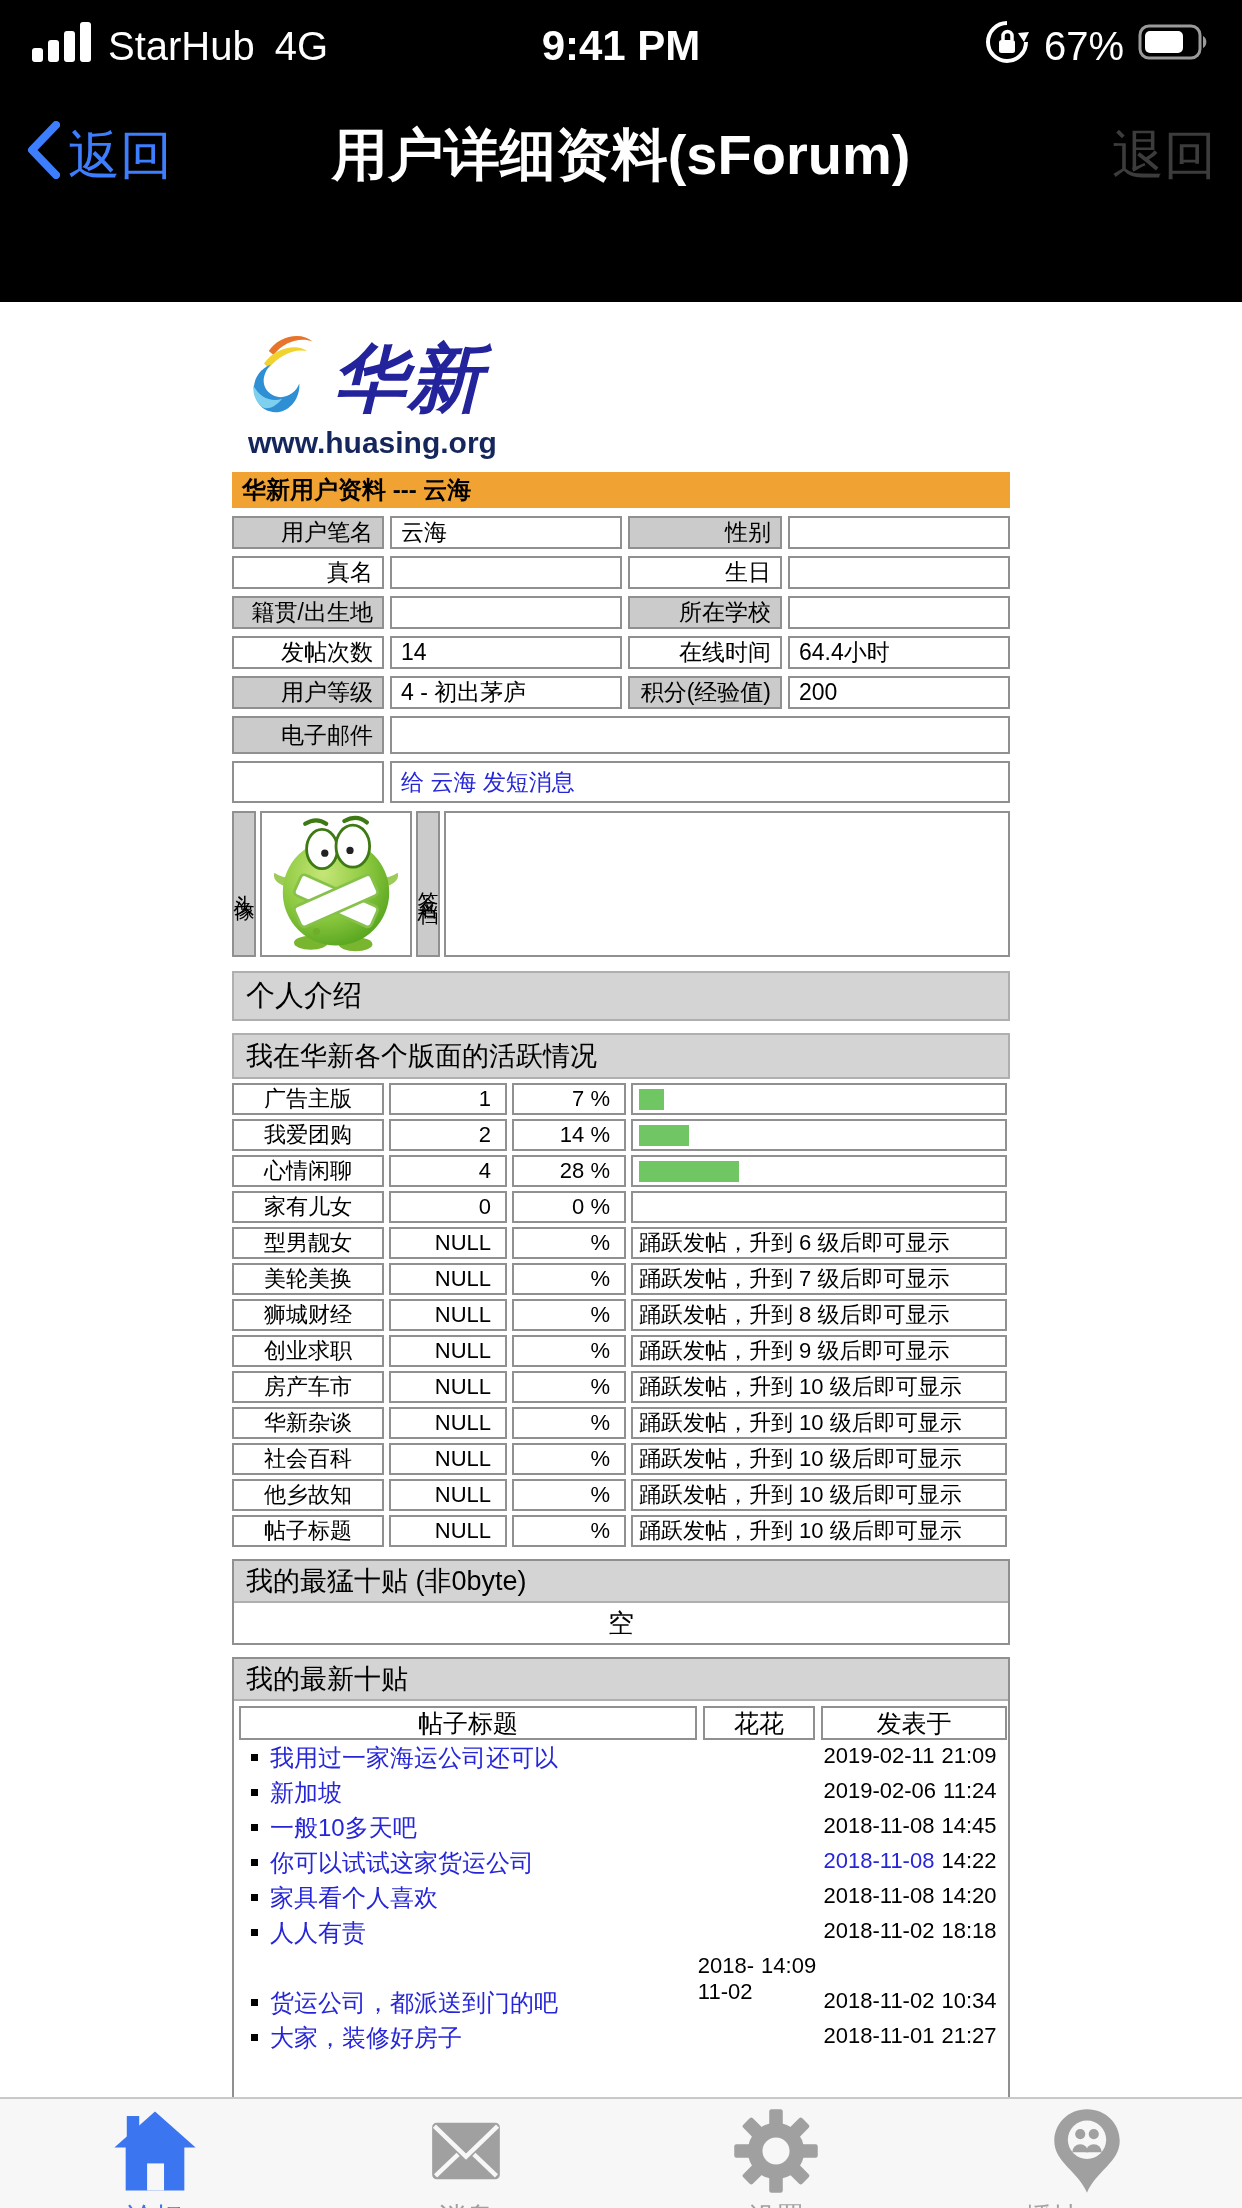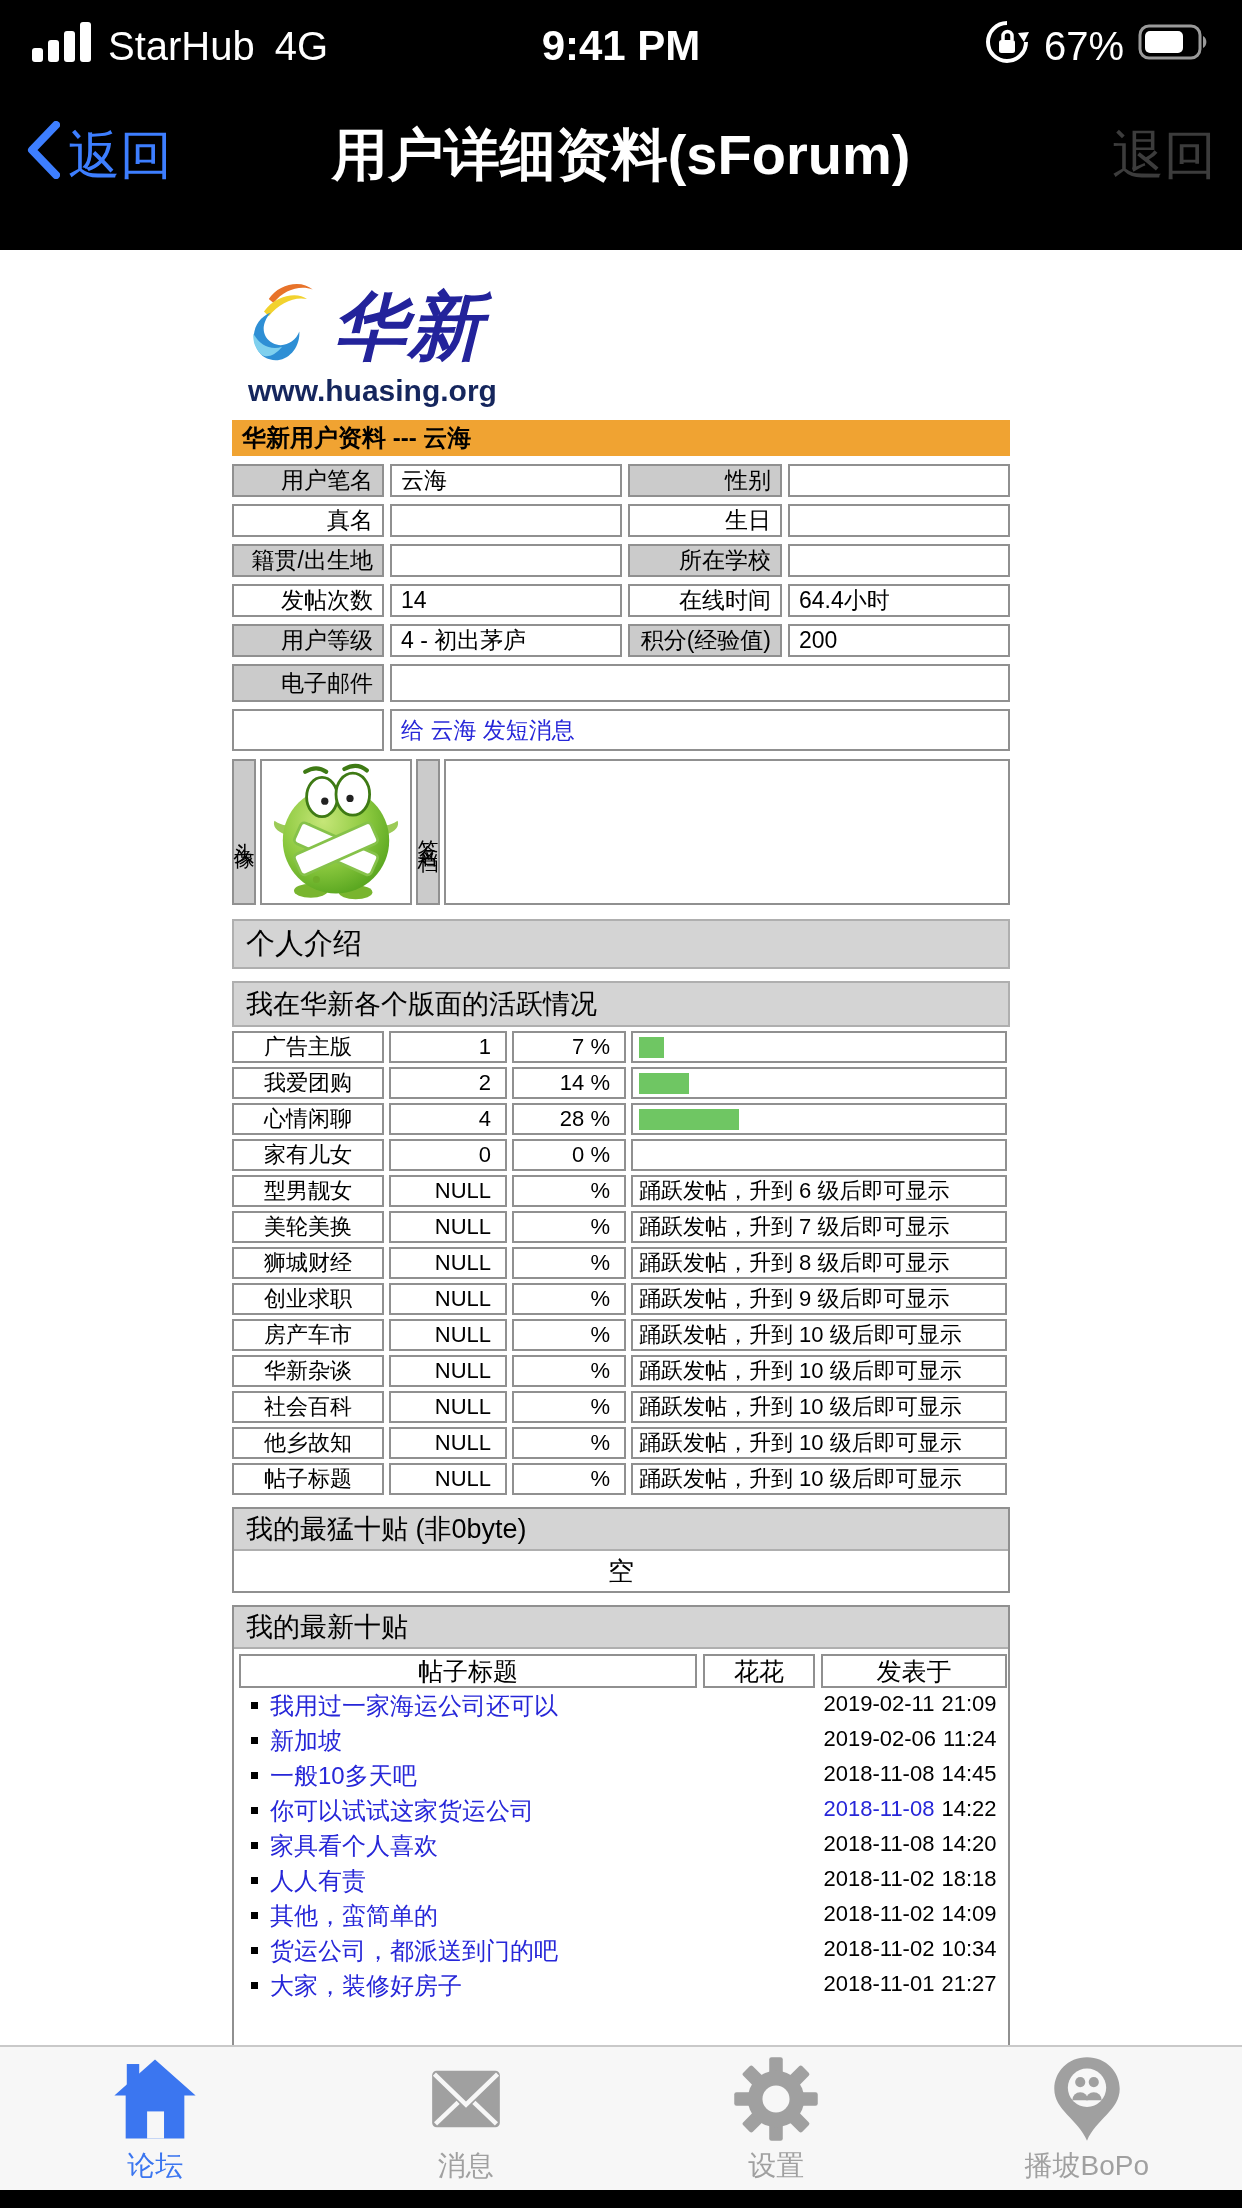--- a/index.html
+++ b/index.html
@@ -8,21 +8,21 @@
     --link-blue:#2626D8;
     --bar-green:#6FC663;
     --orange:#F0A332;
     --back-blue:#3D7EFF;
   }
   *{margin:0;padding:0;box-sizing:border-box;}
   body{width:1242px;height:2208px;font-family:"Liberation Sans","DejaVu Sans",sans-serif;background:#fff;}
   .screen{width:1242px;height:2208px;display:flex;flex-direction:column;overflow:hidden;}
 
   
-  .app-header{height:250px;background:#000;color:#fff;flex:none;}
+  .app-header{height:302px;background:#000;color:#fff;flex:none;}
   .status-bar{height:92px;display:flex;align-items:center;padding:0 32px;position:relative;}
   .sb-left{display:flex;align-items:center;gap:14px;font-size:40px;}
   .sb-net{margin-left:6px;}
   .sb-center{position:absolute;left:0;right:0;text-align:center;font-size:42px;font-weight:bold;}
   .sb-right{margin-left:auto;display:flex;align-items:center;gap:14px;font-size:40px;z-index:1;}
   .nav-bar{height:128px;display:flex;align-items:center;padding:0 26px;position:relative;}
   .back-btn{display:flex;align-items:center;gap:8px;color:var(--back-blue);font-size:52px;z-index:2;}
   .nav-title{position:absolute;left:0;right:0;text-align:center;color:#fff;font-size:56px;font-weight:bold;}
   .nav-right{margin-left:auto;color:#3C3C3C;font-size:52px;z-index:2;}
 
@@ -407,24 +407,20 @@
               <span class="bullet"></span>
               <a class="link">人人有责</a>
             </div>
           <div></div>
           <div class="p-date">
               <span>2018-11-02</span>
               <span>18:18</span>
             </div>
         </div>
         <div class="post-row">
-          <div class="p-title">
-              <span class="bullet"></span>
-              <a class="link">其他，蛮简单的</a>
-            </div>
           <div></div>
           <div class="p-date">
               <span>2018-11-02</span>
               <span>14:09</span>
             </div>
         </div>
         <div class="post-row">
           <div class="p-title">
               <span class="bullet"></span>
               <a class="link">货运公司，都派送到门的吧</a>

